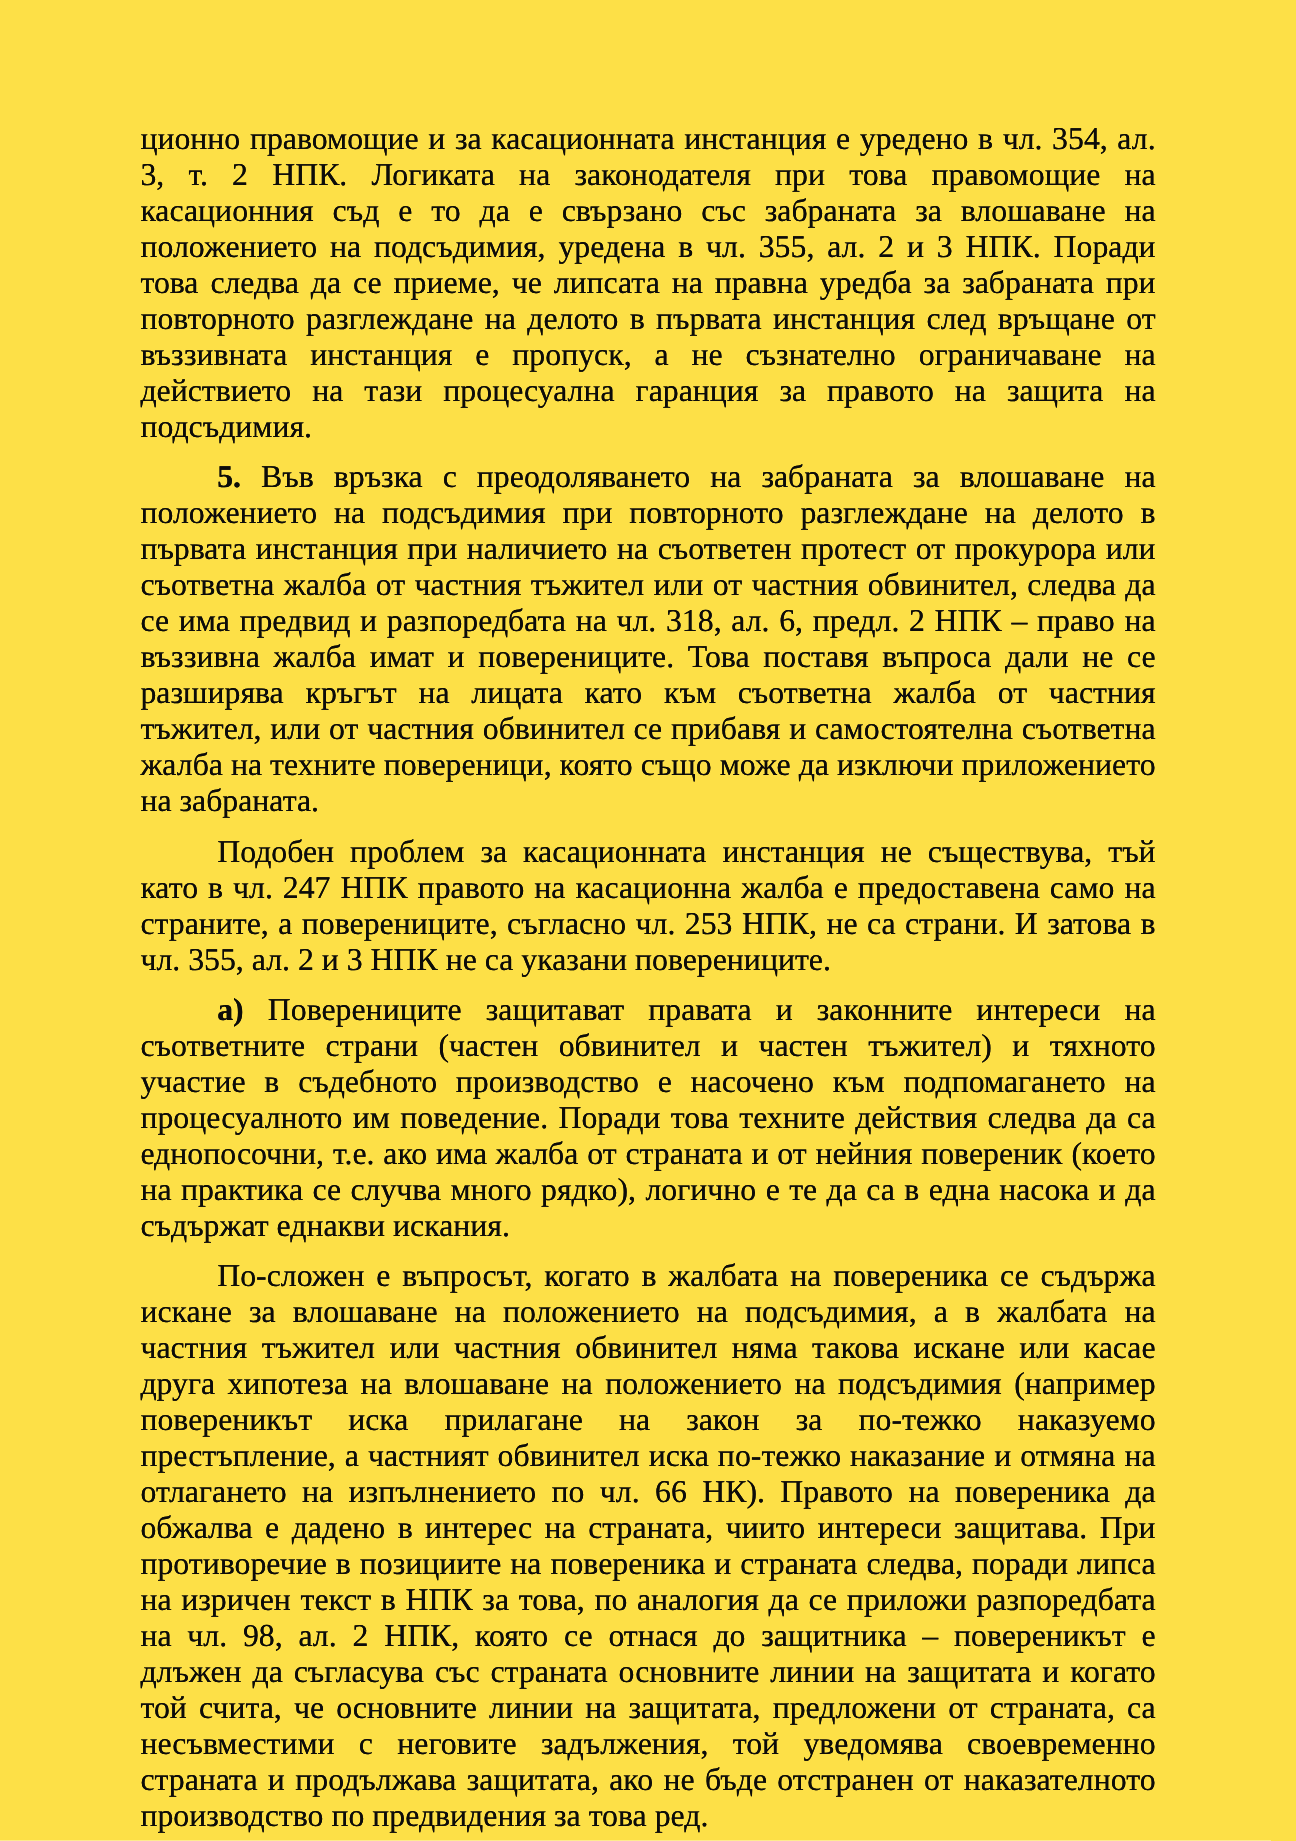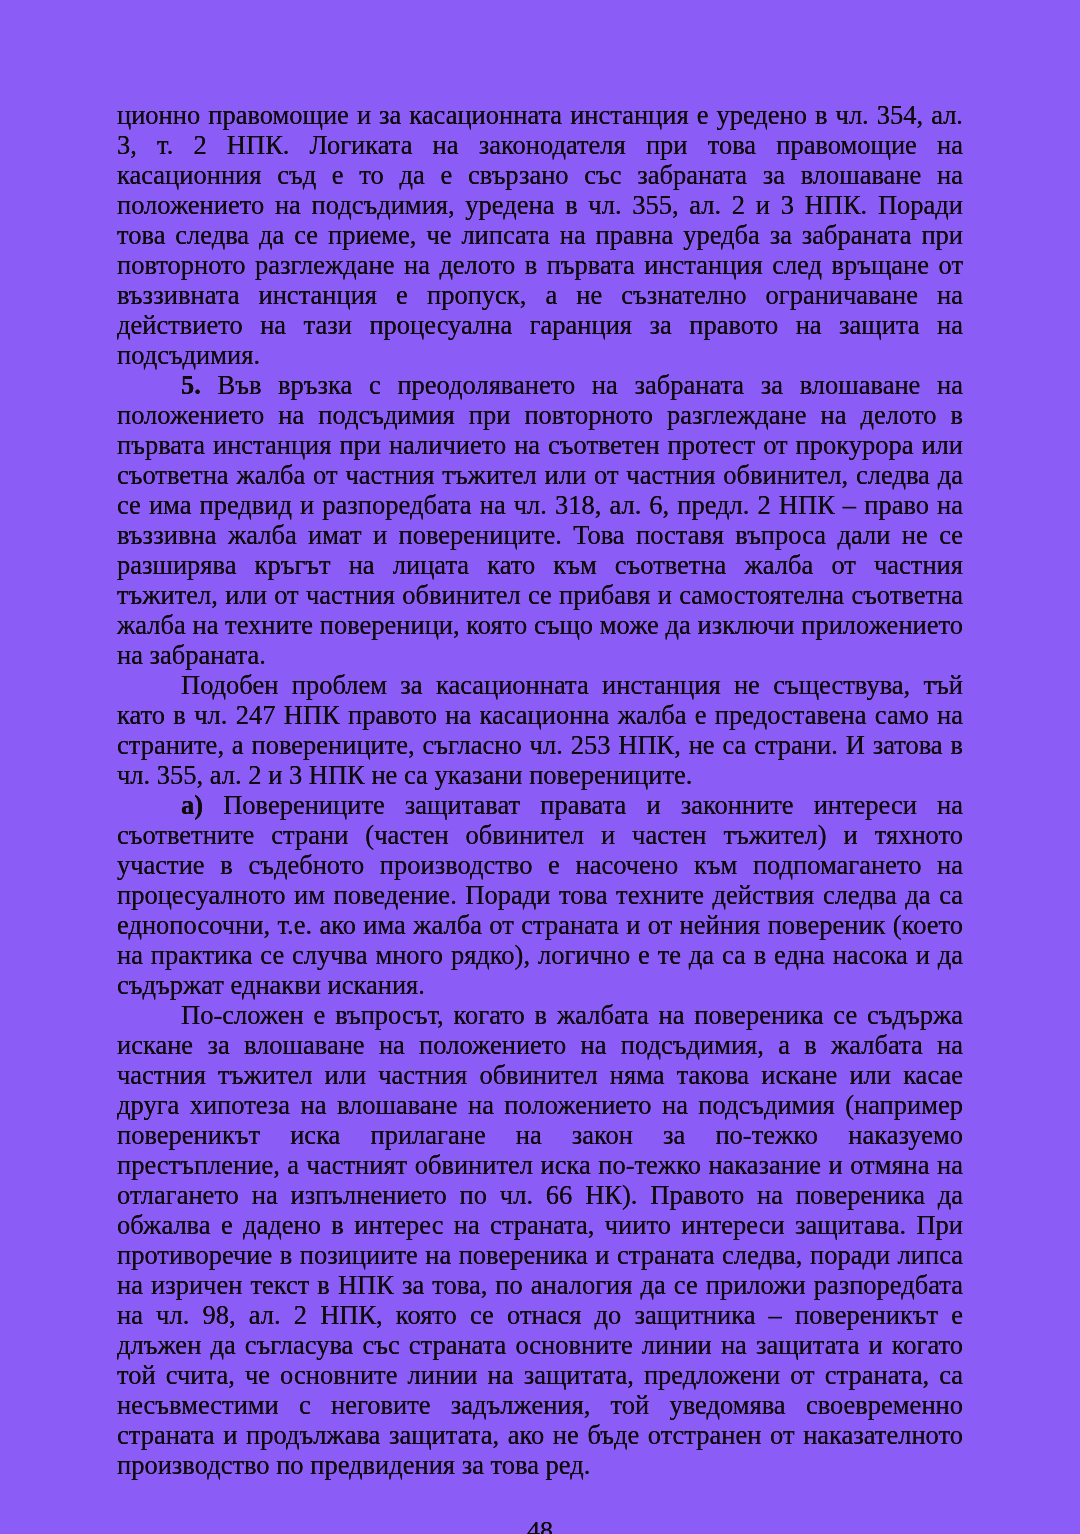--- a/index.html
+++ b/index.html
@@ -4,39 +4,40 @@
 <style>
   html, body {
     margin: 0;
     padding: 0;
     background: #ffffff;
   }
   .page {
     position: relative;
     width: 1080px;
     height: 1534px;
-    background: #8b5cf6;
+    background: #fde047;
     box-sizing: border-box;
     padding: 100px 117px 0 117px;
     font-family: "Liberation Serif", "DejaVu Serif", serif;
     color: #0d0c0a;
     overflow: hidden;
   }
   .text-block {
     width: 846px;
   }
   .para {
     margin: 0;
     font-size: 26.5px;
     line-height: 30px;
     text-align: justify;
     text-shadow: 0 0 0.45px currentColor; 
   }
   .para.indented {
     text-indent: 64px;
+    margin-top: 12px;
   }
   .lead {
     font-weight: bold;
   }
   .page-number {
     margin-top: 36px;
     text-align: center;
     font-size: 26px;
     line-height: 30px;
     text-shadow: 0 0 0.4px currentColor;

